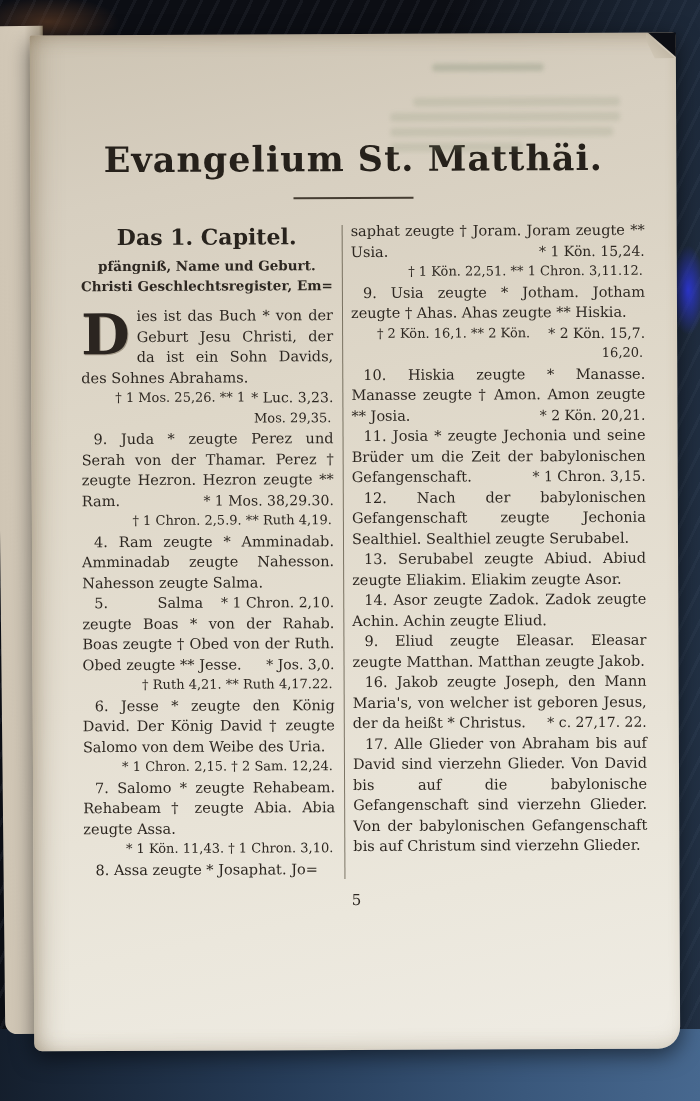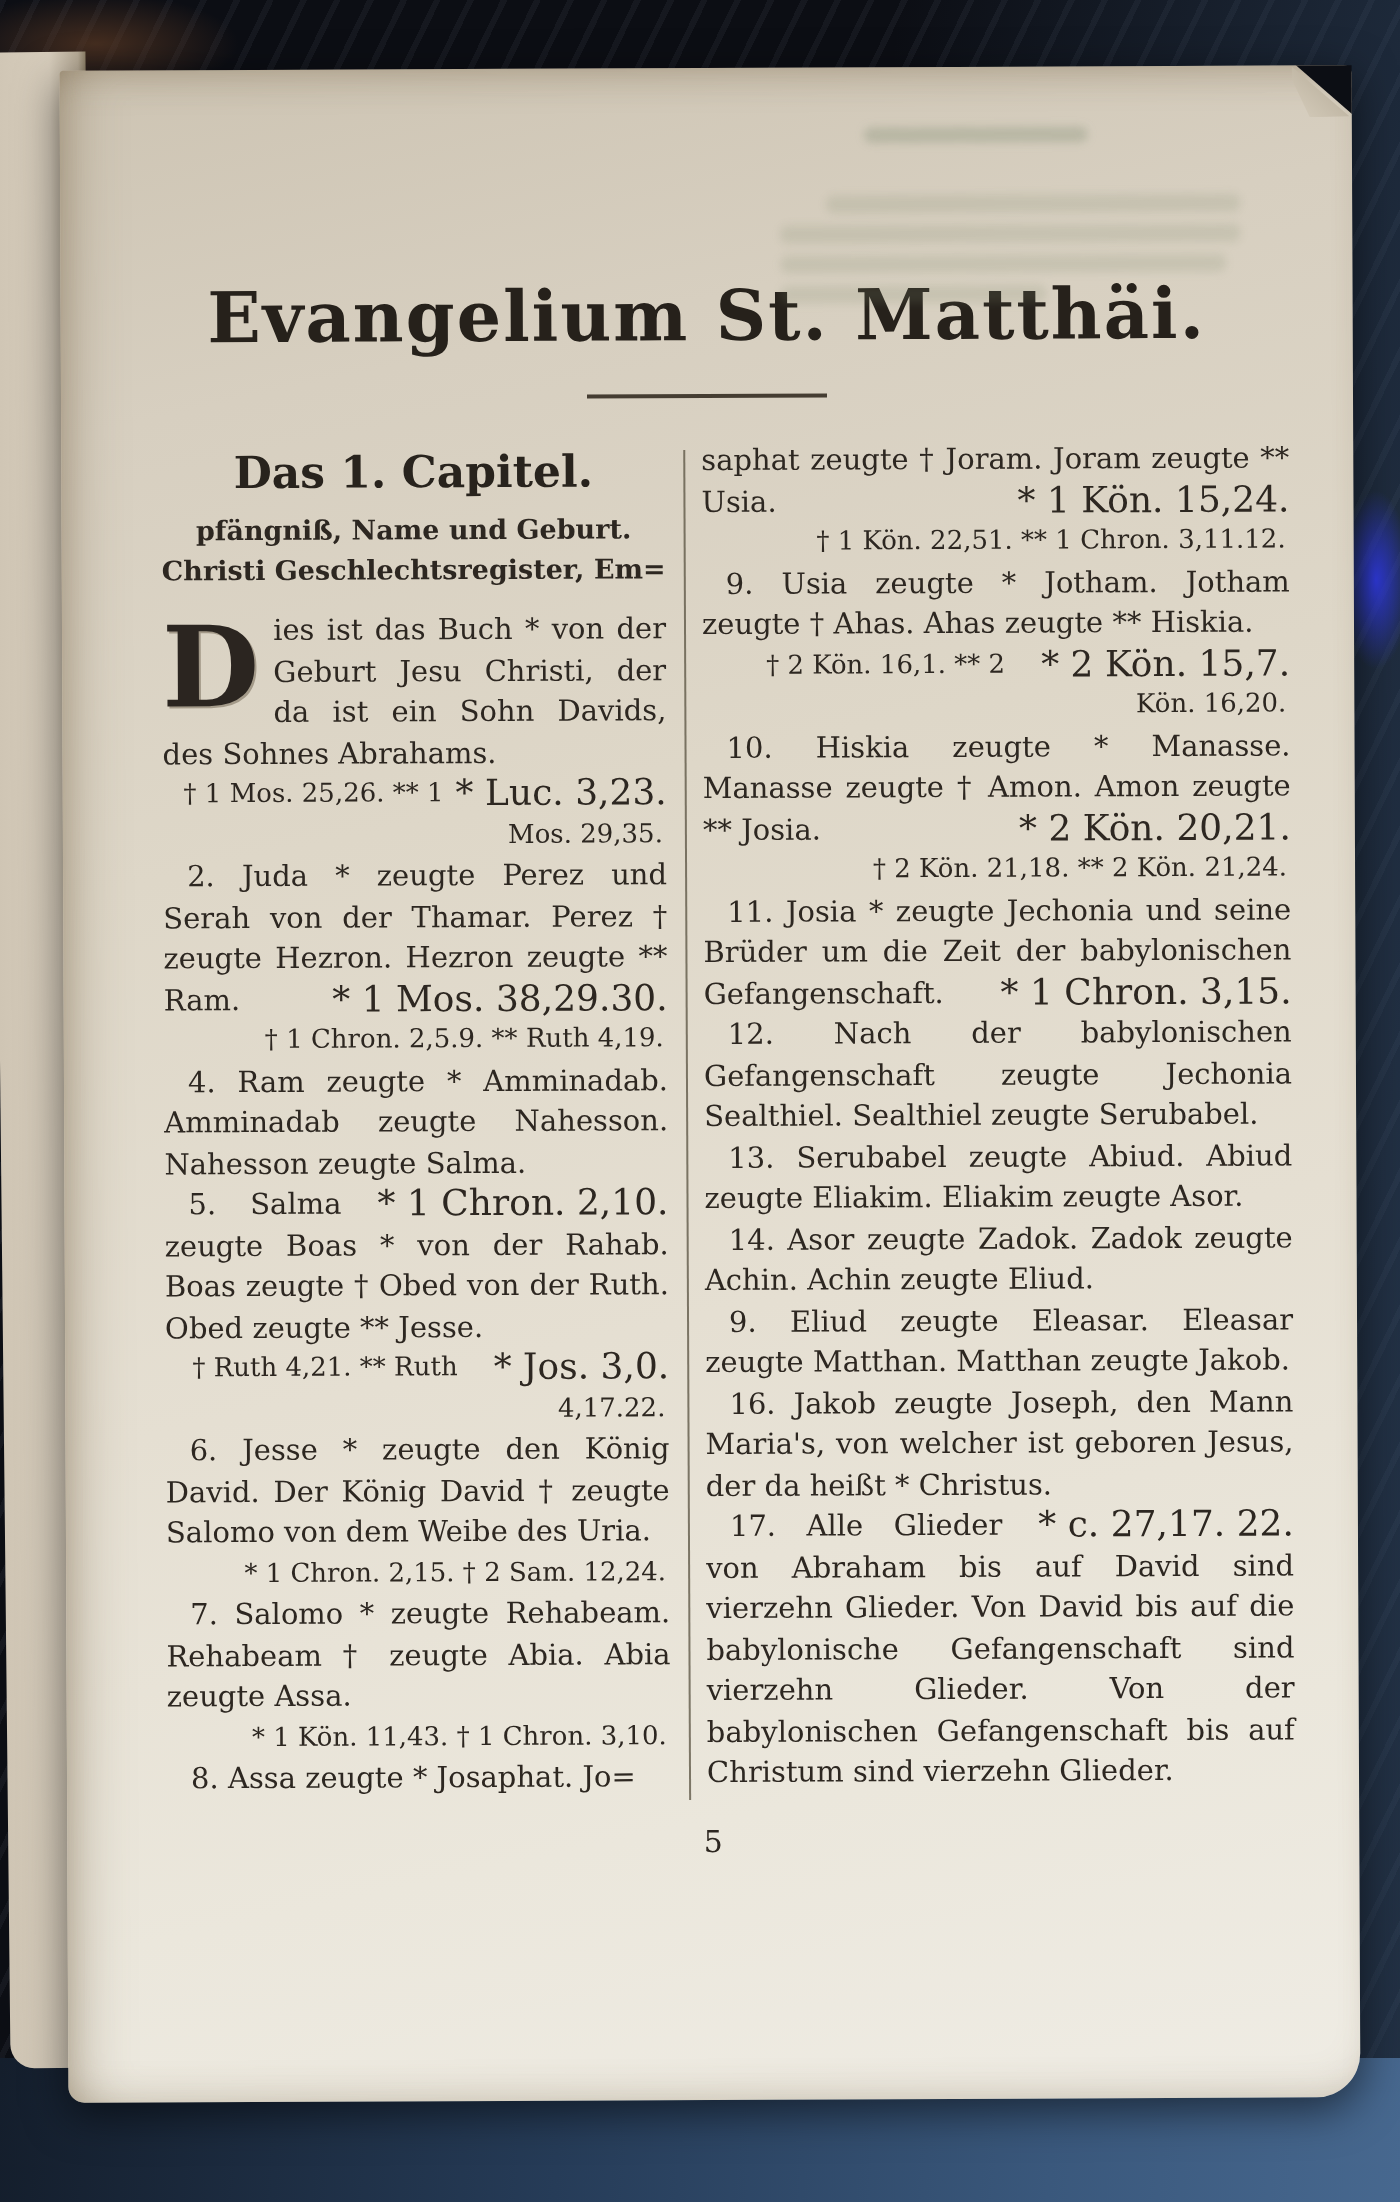--- a/index.html
+++ b/index.html
@@ -69,21 +69,21 @@
   .columns { display:flex; padding:6px 32px 0 50px; }
   .col-left { flex:0 0 252px; }
   .col-divider { width:1px; background:#57503f; opacity:0.75; margin:4px 8px 0 9px; }
   .col-right { flex:1; min-width:0; }
   .chapter-heading { text-align:center; font-size:22px; font-weight:bold; margin:2px 0 7px; color:#28231d; }
   .chapter-subtitle { text-align:center; font-size:13.5px; font-weight:bold; line-height:1.45; margin:0 0 10px; }
   .chapter-subtitle span { display:block; }
   .verse { margin:0; text-align:justify; font-size:14.5px; line-height:20.5px; text-indent:12px; }
   .verse.no-indent { text-indent:0; }
   .ref-line { margin:0; text-align:right; font-size:13px; line-height:20.5px; padding-right:2px; }
-  .vref { float:right; font-size:18px; padding-left:6px; }
+  .vref { float:right; font-size:14px; padding-left:6px; }
   .dropcap {
     float:left; font-size:56px; line-height:0.95; font-weight:bold;
     padding:2px 7px 0 0; color:#2b2520; text-shadow:1px 1px 0 rgba(60,45,25,0.35);
   }
   .page-num { text-align:center; font-size:15px; margin-top:12px; color:#2d2721; }
 </style>
 </head>
 <body>
 
 <div class="scene">
@@ -110,41 +110,40 @@
       <div class="columns">
         <div class="col-left">
           <h2 class="chapter-heading">Das 1. Capitel.</h2>
           <p class="chapter-subtitle">
             <span>pfängniß, Name und Geburt.</span>
             <span>Christi Geschlechtsregister, Em=</span>
           </p>
           <div id="left-blocks">
               <p class="verse no-indent"><span class="dropcap">D</span><span>ies ist das Buch * von der Geburt Jesu Christi, der da ist ein Sohn Davids, des Sohnes Abrahams.</span><span class="vref">* Luc. 3,23.</span></p>
               <p class="ref-line">† 1 Mos. 25,26. ** 1 Mos. 29,35.</p>
-              <p class="verse"><span>2. Juda * zeugte Perez und Serah von der Thamar. Perez † zeugte Hezron. Hezron zeugte ** Ram.</span><span class="vref">* 1 Mos. 38,29.30.</span></p>
+              <p class="verse"><span>9. Juda * zeugte Perez und Serah von der Thamar. Perez † zeugte Hezron. Hezron zeugte ** Ram.</span><span class="vref">* 1 Mos. 38,29.30.</span></p>
               <p class="ref-line">† 1 Chron. 2,5.9. ** Ruth 4,19.</p>
               <p class="verse"><span>4. Ram zeugte * Amminadab. Amminadab zeugte Nahesson. Nahesson zeugte Salma.</span><span class="vref">* 1 Chron. 2,10.</span></p>
               <p class="verse"><span>5. Salma zeugte Boas * von der Rahab. Boas zeugte † Obed von der Ruth. Obed zeugte ** Jesse.</span><span class="vref">* Jos. 3,0.</span></p>
               <p class="ref-line">† Ruth 4,21. ** Ruth 4,17.22.</p>
               <p class="verse"><span>6. Jesse * zeugte den König David. Der König David † zeugte Salomo von dem Weibe des Uria.</span></p>
               <p class="ref-line">* 1 Chron. 2,15. † 2 Sam. 12,24.</p>
               <p class="verse"><span>7. Salomo * zeugte Rehabeam. Rehabeam † zeugte Abia. Abia zeugte Assa.</span></p>
               <p class="ref-line">* 1 Kön. 11,43. † 1 Chron. 3,10.</p>
               <p class="verse"><span>8. Assa zeugte * Josaphat. Jo=</span></p>
             </div>
         </div>
         <div class="col-divider"></div>
         <div class="col-right">
           <div id="right-blocks">
               <p class="verse no-indent"><span>saphat zeugte † Joram. Joram zeugte ** Usia.</span><span class="vref">* 1 Kön. 15,24.</span></p>
               <p class="ref-line">† 1 Kön. 22,51. ** 1 Chron. 3,11.12.</p>
               <p class="verse"><span>9. Usia zeugte * Jotham. Jotham zeugte † Ahas. Ahas zeugte ** Hiskia.</span><span class="vref">* 2 Kön. 15,7.</span></p>
               <p class="ref-line">† 2 Kön. 16,1. ** 2 Kön. 16,20.</p>
               <p class="verse"><span>10. Hiskia zeugte * Manasse. Manasse zeugte † Amon. Amon zeugte ** Josia.</span><span class="vref">* 2 Kön. 20,21.</span></p>
-              <p class="ref-line">† 2 Kön. 21,18. ** 2 Kön. 21,24.</p>
               <p class="verse"><span>11. Josia * zeugte Jechonia und seine Brüder um die Zeit der babylonischen Gefangenschaft.</span><span class="vref">* 1 Chron. 3,15.</span></p>
               <p class="verse"><span>12. Nach der babylonischen Gefangenschaft zeugte Jechonia Sealthiel. Sealthiel zeugte Serubabel.</span></p>
               <p class="verse"><span>13. Serubabel zeugte Abiud. Abiud zeugte Eliakim. Eliakim zeugte Asor.</span></p>
               <p class="verse"><span>14. Asor zeugte Zadok. Zadok zeugte Achin. Achin zeugte Eliud.</span></p>
               <p class="verse"><span>9. Eliud zeugte Eleasar. Eleasar zeugte Matthan. Matthan zeugte Jakob.</span></p>
               <p class="verse"><span>16. Jakob zeugte Joseph, den Mann Maria's, von welcher ist geboren Jesus, der da heißt * Christus.</span><span class="vref">* c. 27,17. 22.</span></p>
               <p class="verse"><span>17. Alle Glieder von Abraham bis auf David sind vierzehn Glieder. Von David bis auf die babylonische Gefangenschaft sind vierzehn Glieder. Von der babylonischen Gefangenschaft bis auf Christum sind vierzehn Glieder.</span></p>
             </div>
         </div>
       </div>

